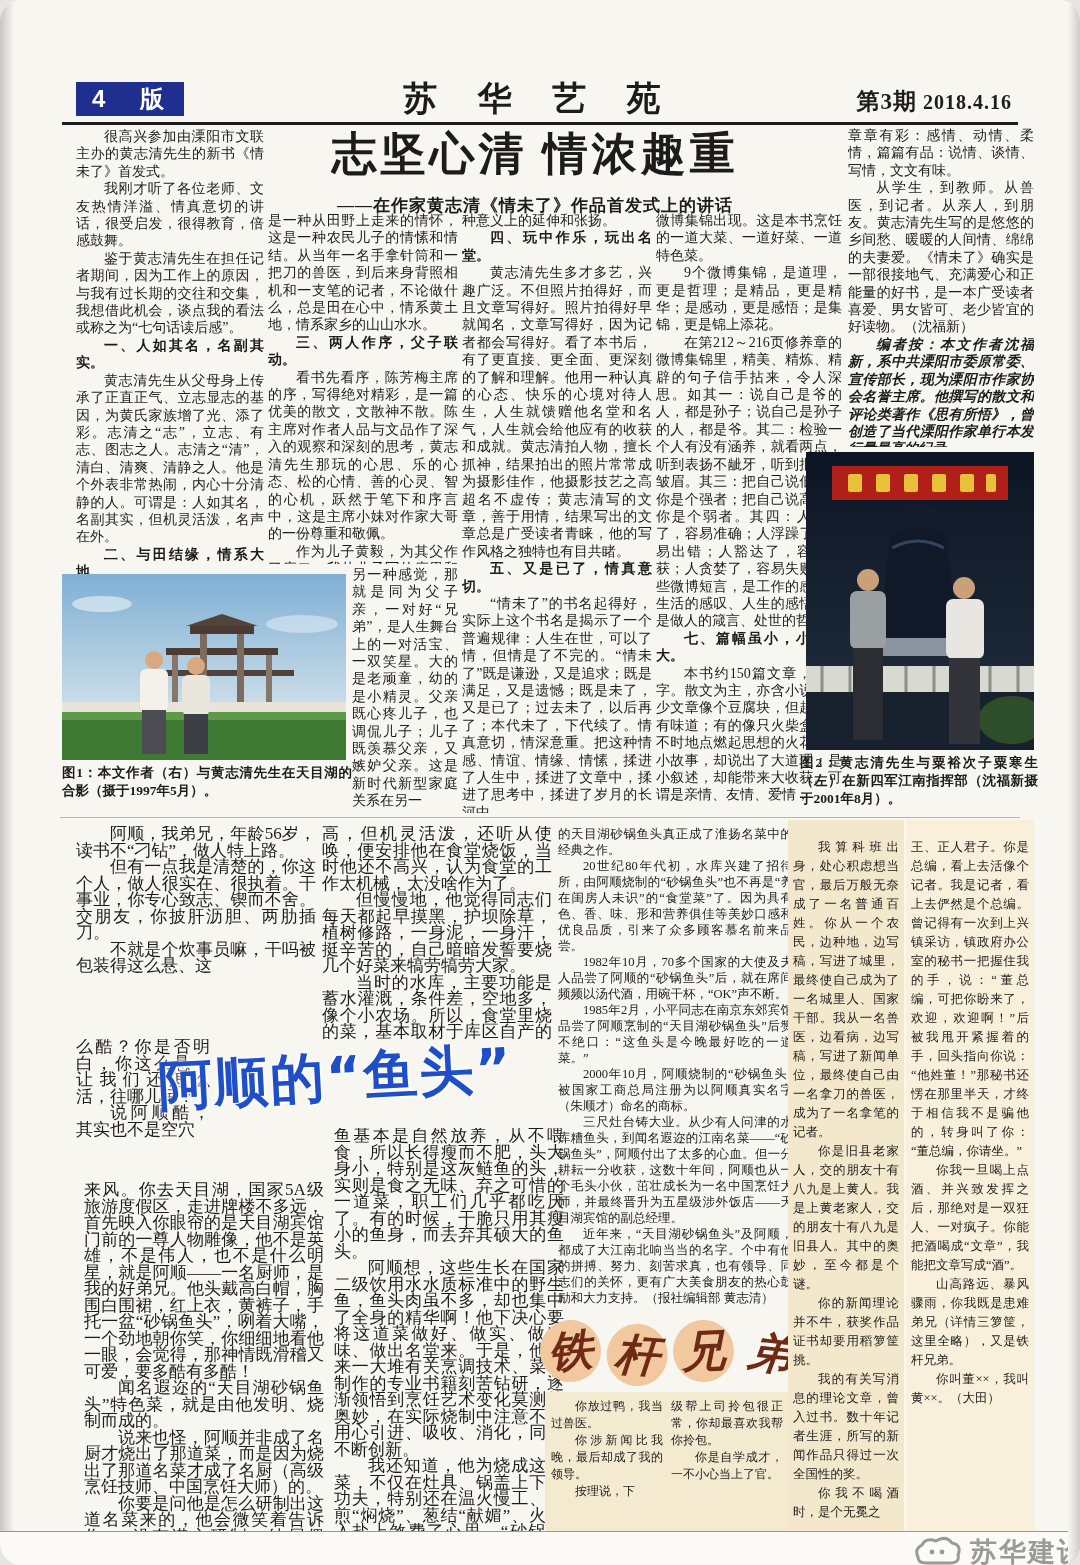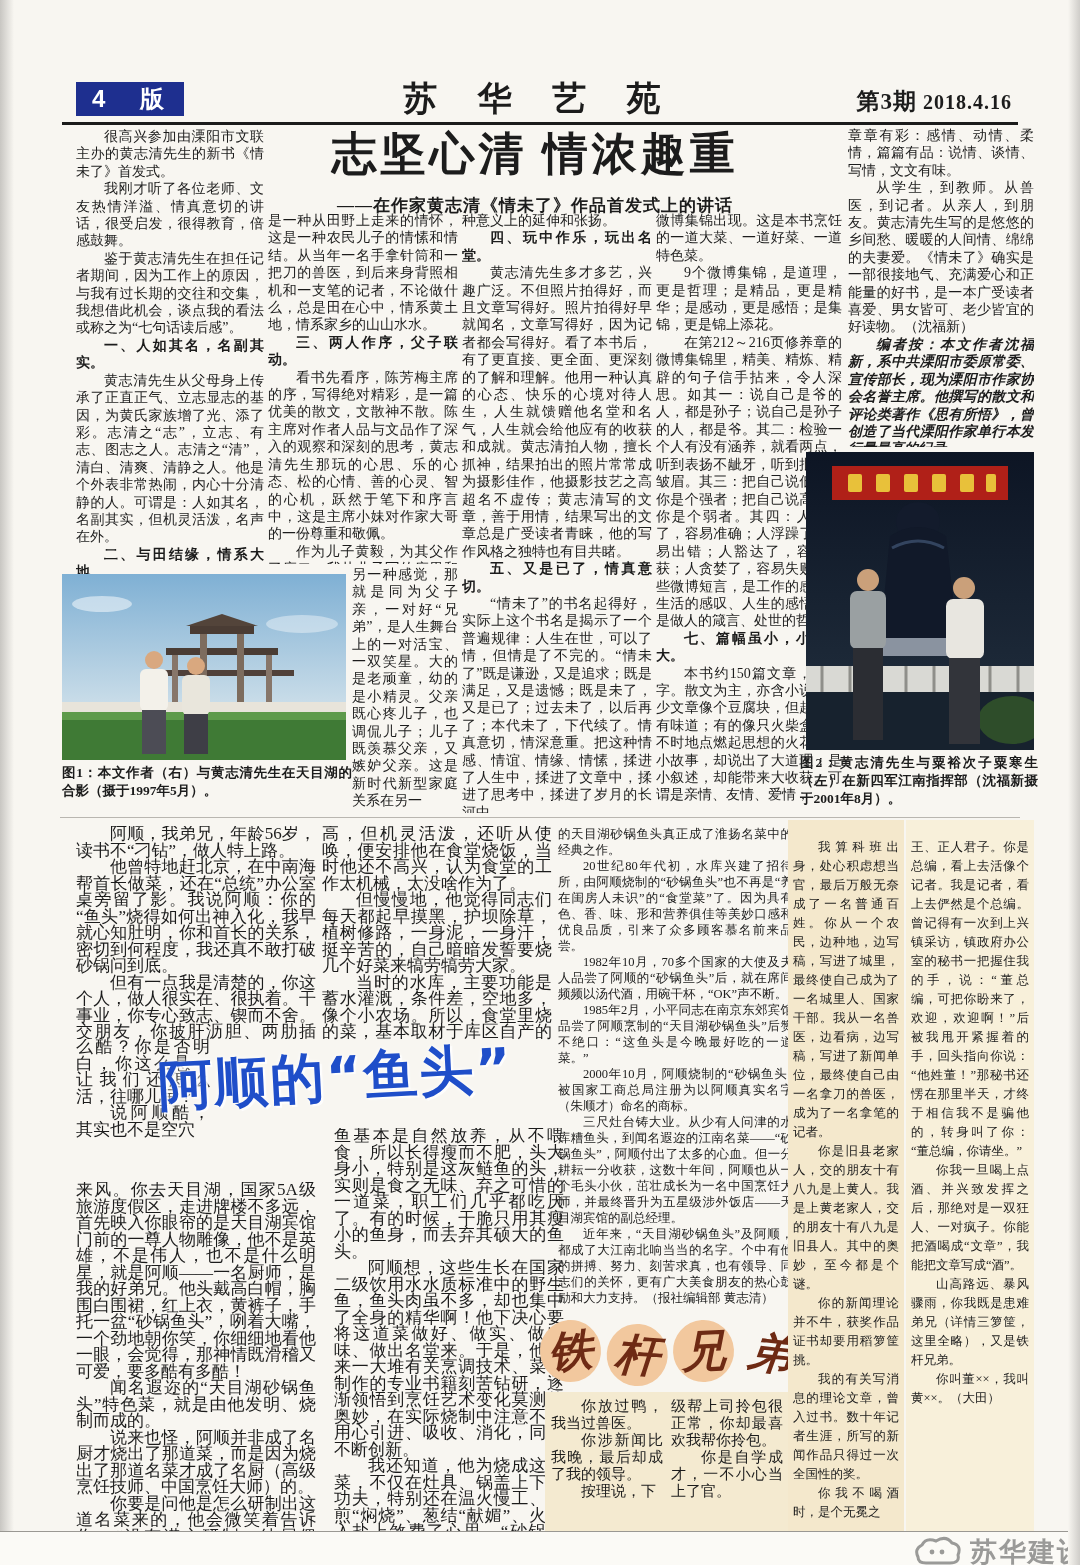--- a/index.html
+++ b/index.html
@@ -1,17 +1,17 @@
 <!DOCTYPE html>
 <html lang="zh"><head>
 <meta charset="utf-8">
 <style>
   html,body{margin:0;padding:0;background:#e7e5e1;}
   #page{position:relative;width:1080px;height:1565px;margin:0 auto;background:#f8f6f1;overflow:hidden;
-        font-family:"Liberation Serif","DejaVu Serif",serif;color:#1c1c1c;}
+        font-family:"Liberation Serif","DejaVu Serif",serif;color:#1c1c1c;border-radius:21px;}
   #page::before{content:"";position:absolute;left:0;top:0;width:14px;height:100%;background:linear-gradient(90deg,#c8c6c2,#f8f6f1);}
   #page::after{content:"";position:absolute;right:0;top:0;width:12px;height:100%;background:linear-gradient(270deg,#cfcdc9,#f8f6f1);}
 
   
   .hdr-badge{position:absolute;left:76px;top:82px;width:108px;height:34px;background:#1e2f8f;color:#fff;
              font-family:"Liberation Sans","DejaVu Sans",sans-serif;font-weight:bold;font-size:24px;
              display:flex;align-items:center;justify-content:center;letter-spacing:14px;padding-left:10px;box-sizing:border-box;}
   .masthead{position:absolute;left:340px;top:76px;width:400px;text-align:center;font-size:34px;font-weight:bold;letter-spacing:16px;}
   .issue{position:absolute;right:68px;top:86px;font-size:20px;font-weight:bold;letter-spacing:1px;}
   .issue .num{font-size:23px;}
@@ -42,37 +42,37 @@
   .caption{position:absolute;font-size:13.5px;font-weight:bold;line-height:18px;text-align:justify;}
   .cap1{left:62px;top:764px;width:290px;}
   .cap2{left:800px;top:754px;width:238px;}
 
   .mid-rule{position:absolute;left:60px;top:817px;width:960px;height:1px;background:#b9b6b0;}
 
   
   .fcol{font-size:17px;line-height:16.5px;}
   .fa1{left:76px;top:826px;width:240px;height:213px;}
   .fa2{left:76px;top:1039px;width:134px;height:143px;}
-  .fa3{left:76px;top:1182px;width:240px;height:350px;}
+  .fa3{left:84px;top:1182px;width:240px;height:350px;}
   .fb1{left:322px;top:826px;width:230px;height:214px;}
   .fb2{left:334px;top:1128px;width:230px;height:404px;}
   .fc{left:558px;top:826px;width:235px;height:500px;font-size:12.5px;line-height:16px;}
   .fish-title{position:absolute;left:158px;top:1040px;width:410px;transform:rotate(-3deg);
       font-family:"DejaVu Sans","Liberation Sans",sans-serif;font-weight:bold;font-size:54px;letter-spacing:2px;
       color:#1f4ec9;text-shadow:0 0 5px rgba(255,255,255,.95),2px 2px 0 rgba(255,255,255,.8);white-space:nowrap;}
 
   
   .bro-title{position:absolute;left:540px;top:1320px;width:260px;display:flex;gap:6px;}
   .bro-title .ch{width:62px;height:62px;border-radius:50%;background:#f2c89e;display:flex;align-items:center;justify-content:center;
       font-size:44px;font-weight:900;font-style:italic;color:#6e2a14;transform:rotate(-6deg);}
   .bro-title .ch:nth-child(2){transform:rotate(4deg) translateY(4px);}
   .bro-title .ch:nth-child(3){transform:rotate(-3deg);}
   .bro-title .ch:nth-child(4){transform:rotate(6deg) translateY(2px);background:transparent;}
   .bro-block{position:absolute;left:545px;top:1392px;width:244px;height:140px;background:#f4ead0;display:flex;gap:8px;padding:6px;box-sizing:border-box;}
-  .bro-block .bcol{width:50%;height:100%;overflow:hidden;font-size:15px;line-height:17px;}
+  .bro-block .bcol{width:50%;height:100%;overflow:hidden;font-size:12px;line-height:17px;}
   .dcol{background:#f4e8cc;padding:18px 5px;box-sizing:border-box;font-size:12.5px;line-height:19px;}
   .fd{left:788px;top:820px;width:116px;height:712px;}
   .fe{left:906px;top:820px;width:128px;height:712px;background:#f8f0da;}
 
   
   .foot-rule{position:absolute;left:0;top:1531px;width:1080px;height:1px;background:#9a9893;}
   .footer{position:absolute;left:0;top:1532px;width:1080px;height:33px;background:#fbfaf6;}
   .brand{position:absolute;right:-6px;top:1534px;display:flex;align-items:center;gap:6px;
          font-family:"Liberation Sans","DejaVu Sans",sans-serif;font-weight:bold;font-size:27px;color:#9a9a98;letter-spacing:2px;}
 </style>
@@ -218,21 +218,20 @@
       <rect x="140" y="147" width="38" height="60" rx="7" fill="#e8e6e0"></rect>
       <rect x="143" y="206" width="31" height="86" fill="#32343a"></rect>
     </g>
   </svg>
   <div class="caption cap2">图2：黄志清先生与粟裕次子粟寒生（左）在新四军江南指挥部（沈福新摄于2001年8月）。</div>
 
   <div class="mid-rule"></div>
 
   <div class="col fcol fa1">
       <p class="para p">阿顺，我弟兄，年龄56岁，读书不“刁钻”，做人特上路。</p>
-      <p class="para p">他曾特地赶北京，在中南海帮首长做菜，还在“总统”办公室桌旁留了影。我说阿顺：你的“鱼头”烧得如何出神入化，我早就心知肚明，你和首长的关系，密切到何程度，我还真不敢打破砂锅问到底。</p>
       <p class="para p">但有一点我是清楚的，你这个人，做人很实在、很执着。干事业，你专心致志、锲而不舍。交朋友，你披肝沥胆、两肋插刀。</p>
       <p class="para p">不就是个炊事员嘛，干吗被包装得这么悬、这</p>
     </div>
   <div class="col fcol fa2">
       <p class="para c">么酷？你是否明白，你这么悬，让我们还怎么活，往哪儿吊？</p>
       <p class="para p">说阿顺酷，其实也不是空穴</p>
     </div>
   <div class="col fcol fa3">
       <p class="para c">来风。你去天目湖，国家5A级旅游度假区，走进牌楼不多远，首先映入你眼帘的是天目湖宾馆门前的一尊人物雕像，他不是英雄，不是伟人，也不是什么明星，就是阿顺——一名厨师，是我的好弟兄。他头戴高白帽，胸围白围裙，红上衣，黄裤子，手托一盆“砂锅鱼头”，咧着大嘴，一个劲地朝你笑，你细细地看他一眼，会觉得，那神情既滑稽又可爱，要多酷有多酷！</p>
       <p class="para p">闻名遐迩的“天目湖砂锅鱼头”特色菜，就是由他发明、烧制而成的。</p>

